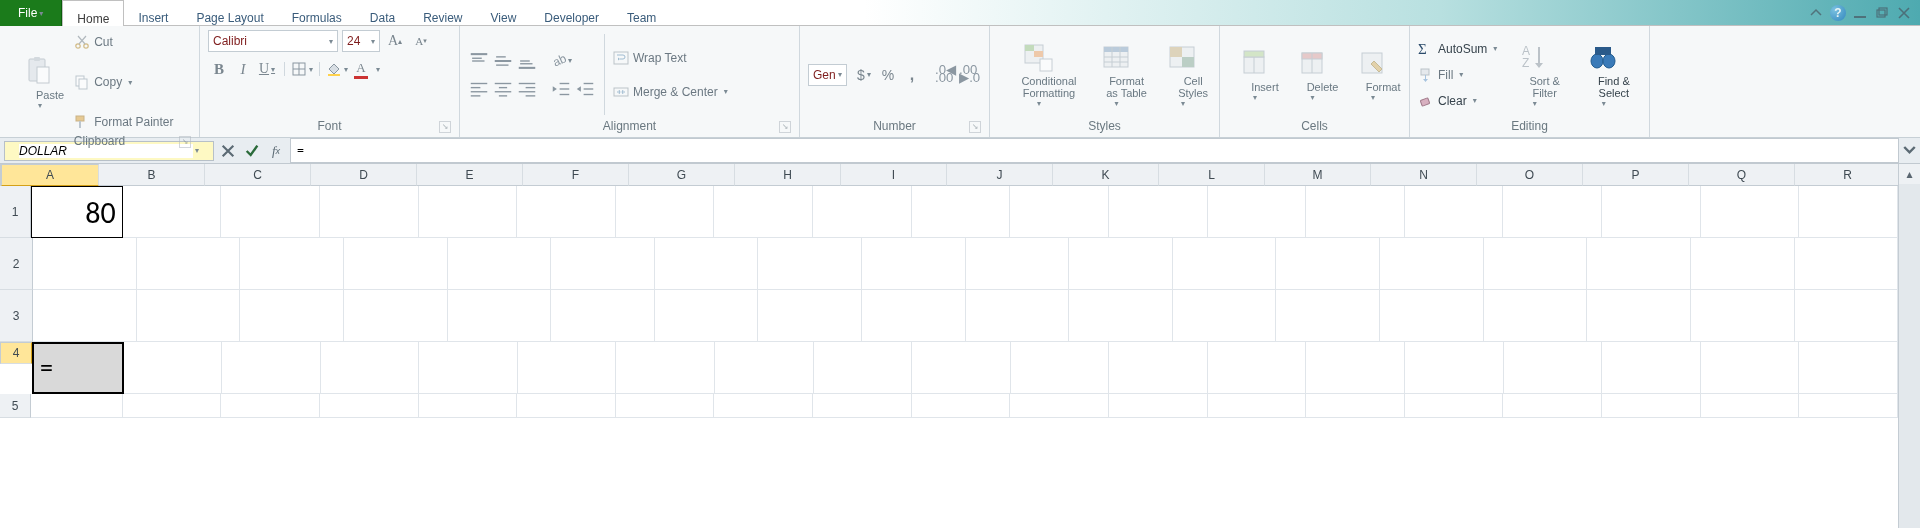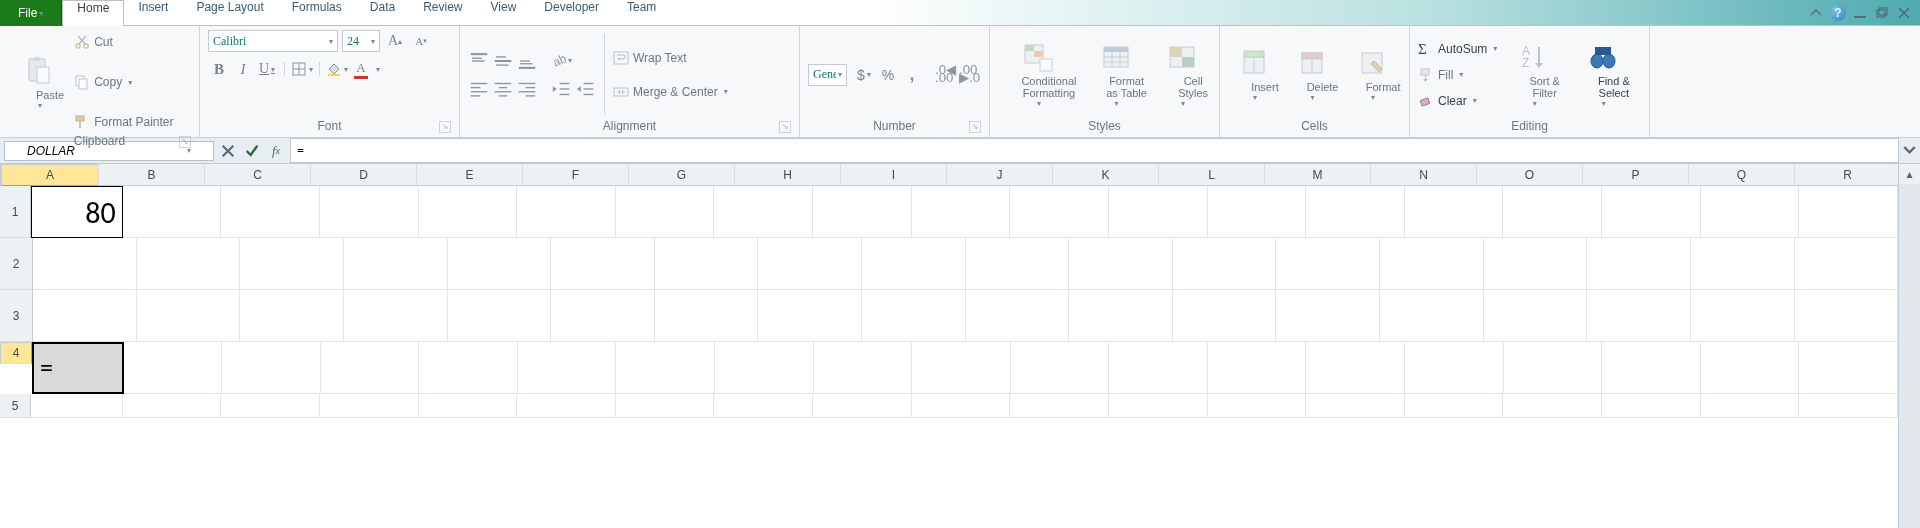--- a/index.html
+++ b/index.html
@@ -1,21 +1,21 @@
 <!DOCTYPE html>
 <html><head>
 <meta charset="utf-8">
 <style>
 * { margin: 0; padding: 0; box-sizing: border-box; font-family: "Segoe UI", Tahoma, sans-serif; font-size: 12px; }
 body { background: #fff; width: 1920px; height: 528px; overflow: hidden; user-select: none; }
 
 
 .menubar { height: 26px; background: linear-gradient(to right, #fff 0%, #fff 45%, #b8e0e0 75%, #4eaab0 100%); display: flex; align-items: stretch; border-bottom: 1px solid #c0c0c0; }
 .file-btn { background: #1b7b1b; color: #fff; padding: 13px 18px; display: flex; align-items: center; font-size: 12px; border-right: 1px solid #0b5c0b; cursor: default; }
-.tab { padding: 0 14px; display: flex; align-items: flex-start; color: #3a5c7b; font-size: 12px; cursor: default; }
+.tab { padding: 0 14px; display: flex; align-items: flex-end; color: #3a5c7b; font-size: 12px; cursor: default; }
 .tab.active { background: #fff; border: 1px solid #c0c0c0; border-bottom: none; margin-bottom: -1px; color: #3c3c3c; }
 .menubar .spacer { flex: 1; }
 .menubar .win-ctrls { display: flex; align-items: center; gap: 6px; padding-right: 8px; }
 .win-ctrls span, .win-ctrls svg { width: 16px; height: 16px; opacity: .85; }
 .help-circ { width: 18px; height: 18px; border-radius: 50%; background: radial-gradient(circle at 30% 30%, #7fc4e8, #2a7fbf); display: flex; align-items: center; justify-content: center; color: #fff; font-weight: bold; font-size: 12px; }
 
 
 .ribbon { height: 112px; background: #f6f8f9; border-bottom: 1px solid #c7d0d6; display: flex; }
 .group { border-right: 1px solid #d0d8de; padding: 4px 8px 0 8px; display: flex; flex-direction: column; position: relative; }
 .group-body { flex: 1; display: flex; align-items: center; gap: 4px; }
@@ -28,31 +28,31 @@
 .big-btn.enabled .ic { opacity: 1; }
 .big-btn .lbl { font-size: 11px; line-height: 12px; text-align: center; margin-left: 22px; }
 
 .small-row { display: flex; align-items: center; gap: 4px; height: 24px; color: #6b7882; }
 .small-row.enabled { color: #36434c; }
 .small-row .ic { width: 16px; height: 16px; opacity: .55; }
 .small-row.enabled .ic { opacity: 1; }
 .dd-caret { font-size: 8px; margin-left: 2px; color: #7b8a94; }
 
 .sel { height: 22px; border: 1px solid #c3ccd3; background: #fff; padding: 0 4px; display: flex; align-items: center; justify-content: space-between; color: #808a92; }
-.sel input { border: none; outline: none; width: 100%; background: transparent; color: #0f766e; font-size: 12px; font-family: Liberation Serif, serif; }
+.sel input { border: none; outline: none; width: 100%; background: transparent; color: #7f1d1d; font-size: 12px; }
 
 .icon-sq { width: 22px; height: 22px; display: flex; align-items: center; justify-content: center; color: #7a868f; }
 .icon-sq svg, .ic svg { width: 100%; height: 100%; }
 
 .sep-v { width: 1px; background: #d0d8de; margin: 4px 4px; align-self: stretch; }
 
 
 .fbar-row { height: 26px; background: #e8edf1; display: flex; align-items: stretch; border-bottom: 1px solid #c1c9d0; }
 .namebox-wrap { width: 214px; display: flex; align-items: center; padding-left: 4px; }
-.namebox { flex: 1; height: 20px; background: #ffffff; border: 1px solid #b7c0c8; display: flex; align-items: center; padding: 0 22px; justify-content: space-between; }
+.namebox { flex: 1; height: 20px; background: #fef9c3; border: 1px solid #b7c0c8; display: flex; align-items: center; padding: 0 14px; justify-content: space-between; }
 .namebox input { border: none; outline: none; width: 100%; font-size: 12px; font-style: italic; }
 .fx-ctrls { display: flex; align-items: center; padding: 0 6px; gap: 8px; }
 .fx-ctrls .fx-btn { width: 16px; height: 16px; display: flex; align-items: center; justify-content: center; color: #5b6a74; }
 .formula-input { flex: 1; background: #fff; border: 1px solid #c1c9d0; border-right: none; display: flex; align-items: center; padding: 0 6px; }
 .formula-input input { border: none; outline: none; width: 100%; font-size: 14px; font-family: "Calibri", sans-serif; }
 .fbar-expand { width: 22px; background: #e8edf1; border-left: 1px solid #c1c9d0; display: flex; align-items: center; justify-content: center; }
 
 
 .grid-wrap { position: relative; height: 364px; display: flex; }
 .grid { flex: 1; overflow: hidden; }

